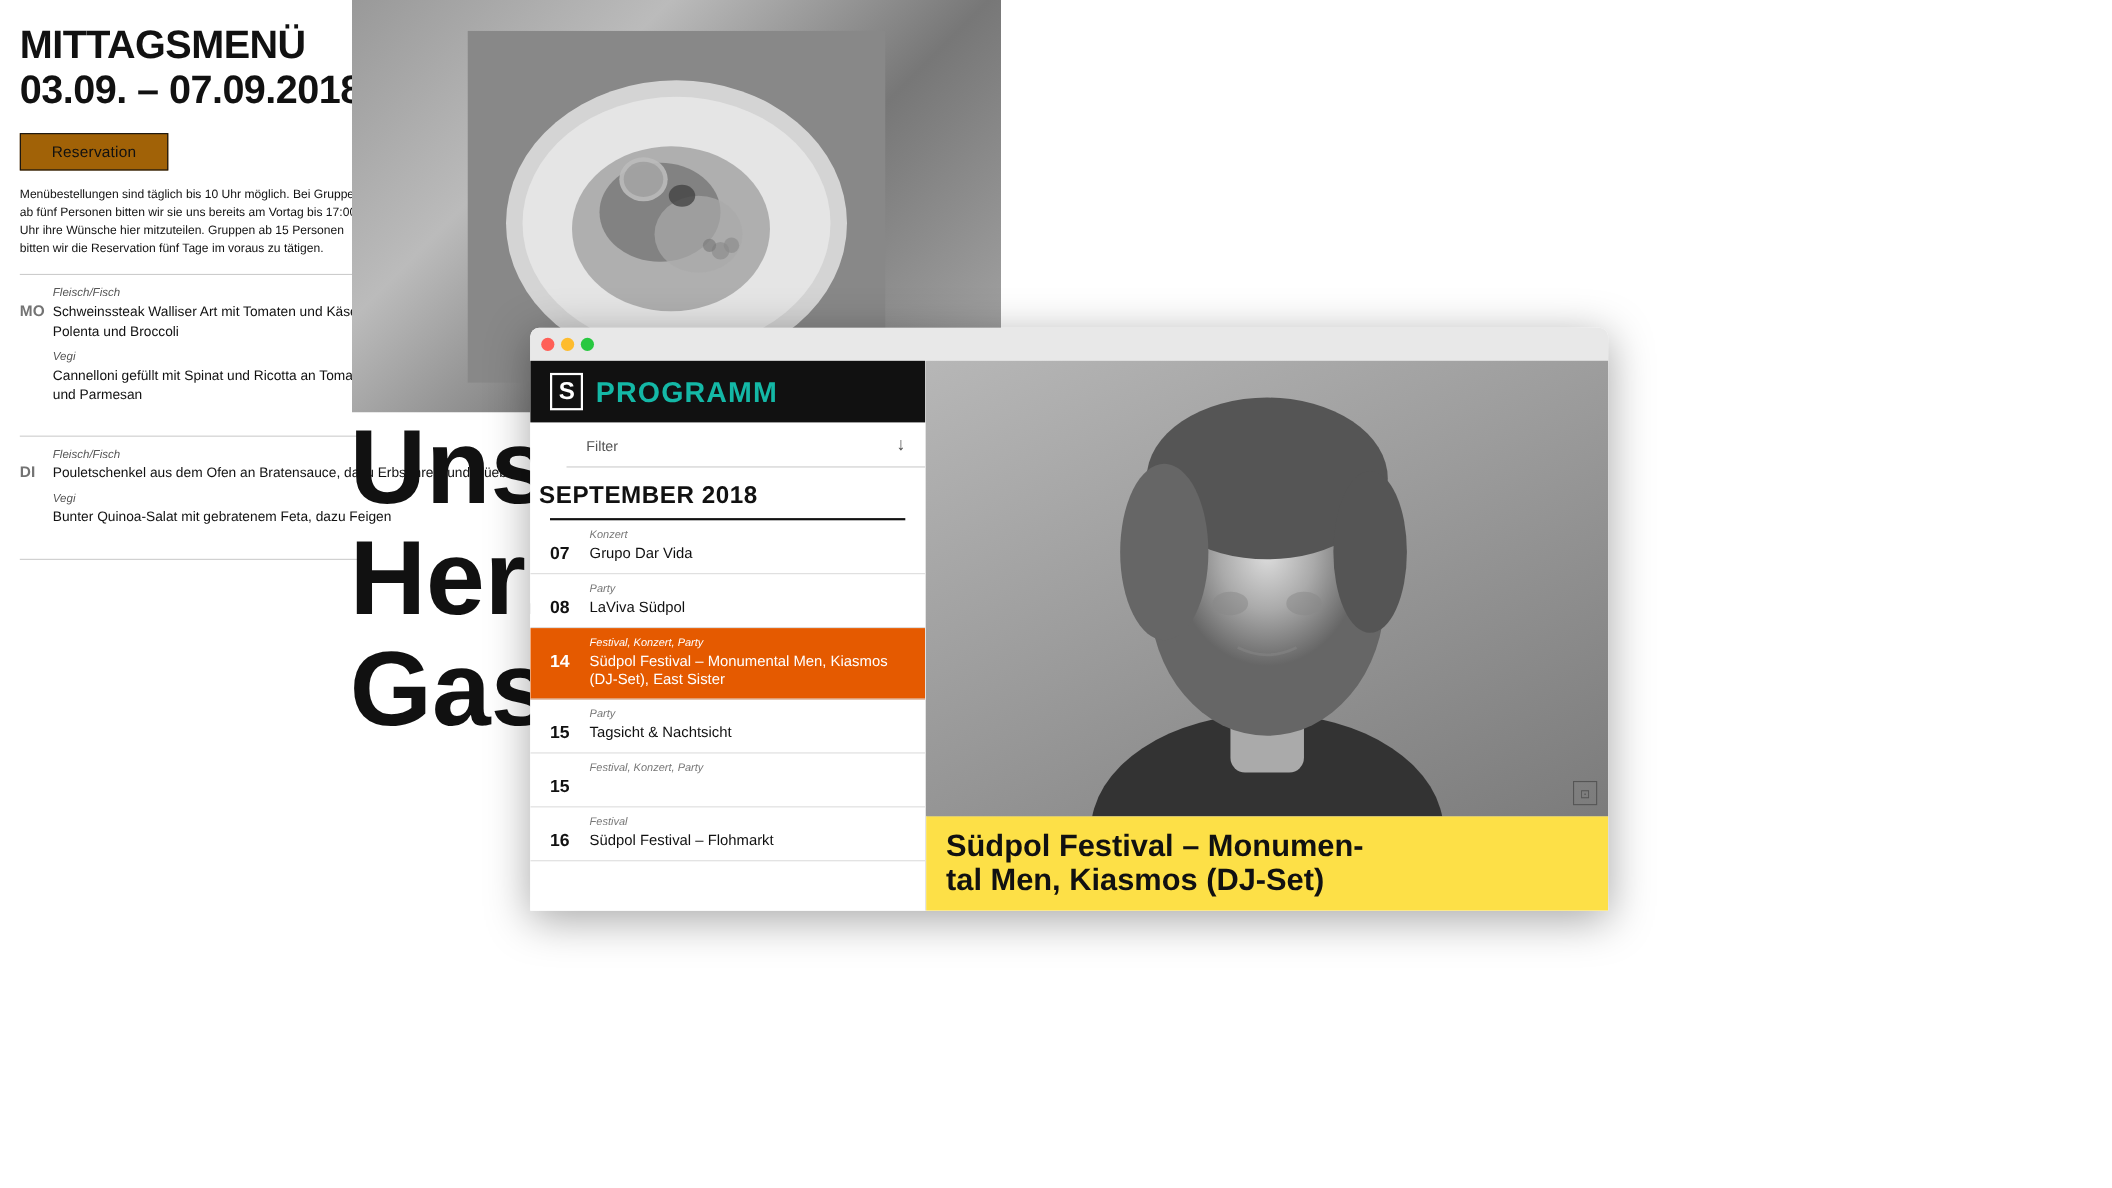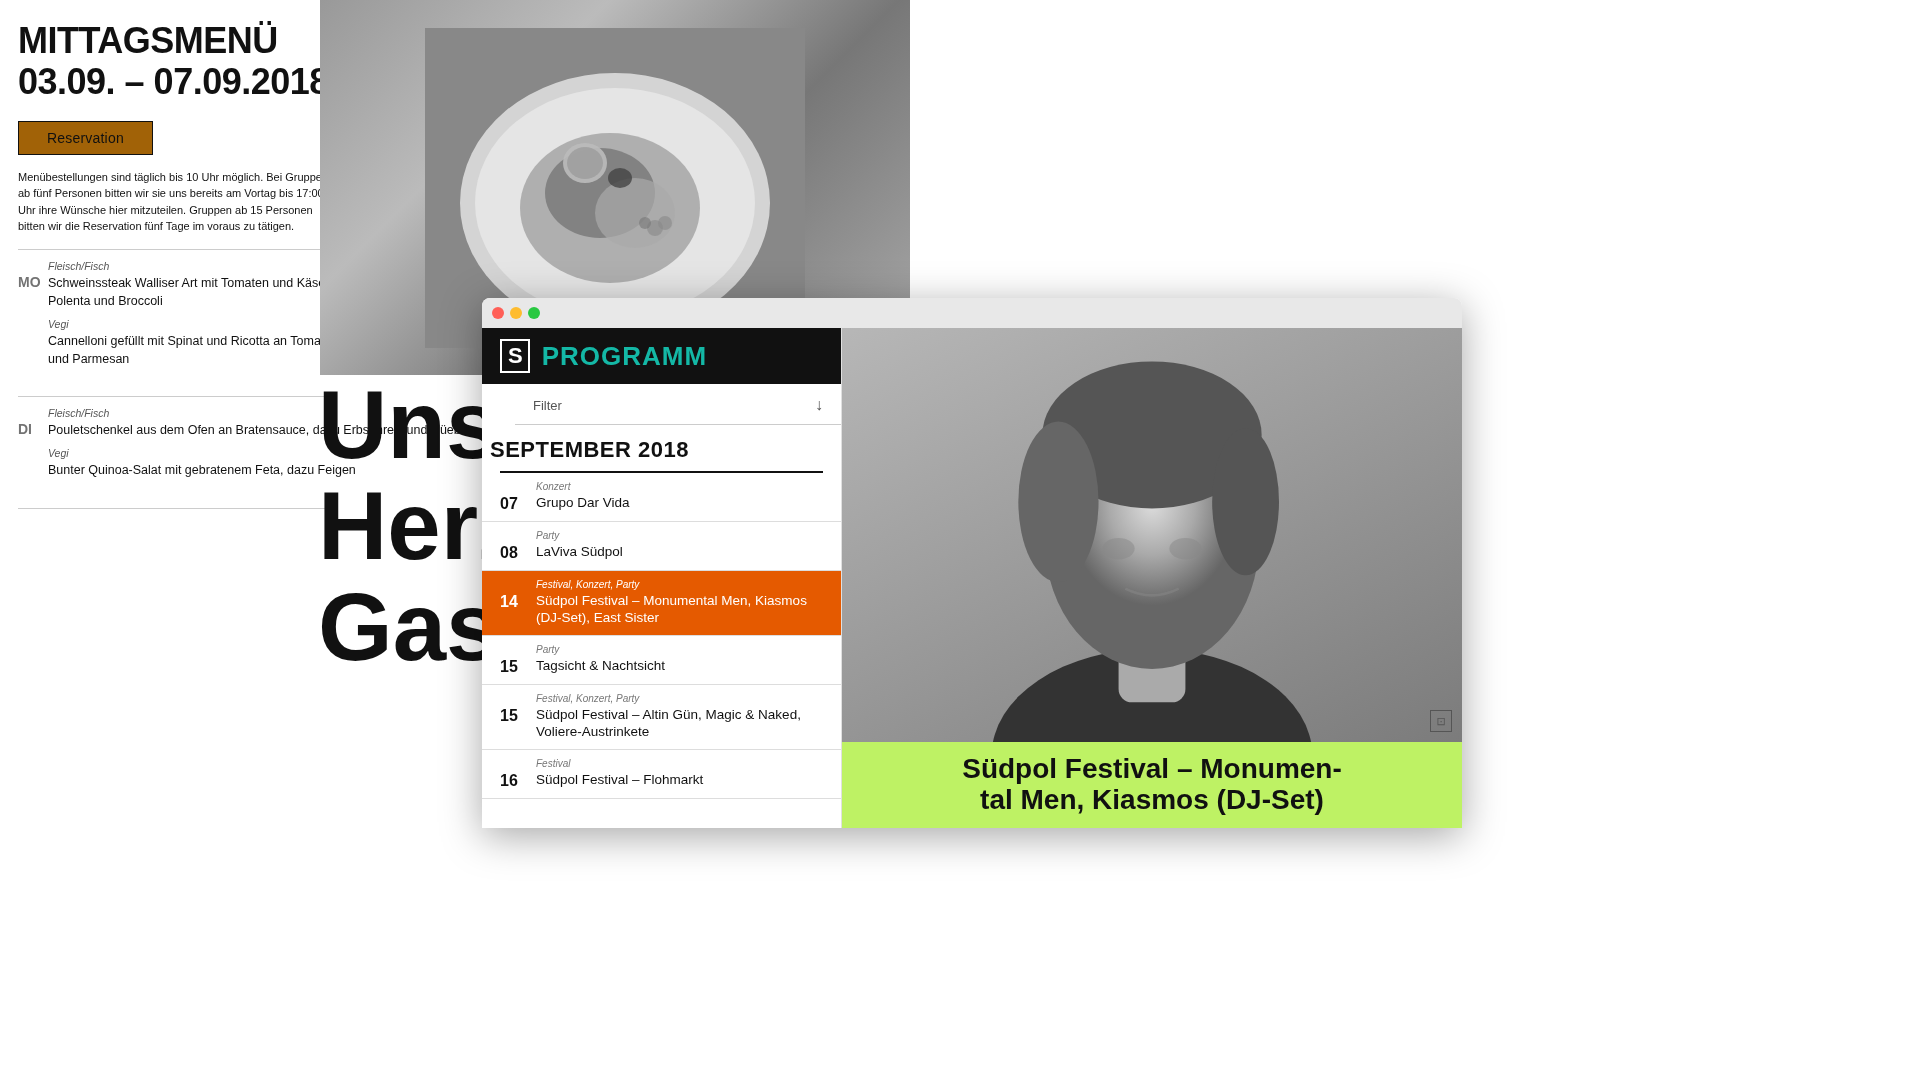--- a/index.html
+++ b/index.html
@@ -318,22 +318,21 @@
       font-size: 11px;
       color: #555;
     }
 
     .program-right-title {
       padding: 12px 18px;
       font-size: 28px;
       font-weight: 900;
       color: #111;
       line-height: 1.1;
-      background: #bef264;
-      text-align: center;
+      background: #fde047;
     }
   </style>
 </head>
 <body>
 
 <div class="left-panel">
   <div class="menu-title">
     <span>MITTAGSMENÜ</span><br>
     <span>03.09. – 07.09.2018</span>
   </div>
@@ -458,21 +457,20 @@
           <div class="item-details">
             <div class="item-category">Party</div>
             <div class="item-name">Tagsicht &amp; Nachtsicht</div>
           </div>
         </div>
 
         <div class="program-item">
           <div class="item-date">15</div>
           <div class="item-details">
             <div class="item-category">Festival, Konzert, Party</div>
-            <div class="item-name">Südpol Festival – Altin Gün, Magic &amp; Naked, Voliere-Austrinkete</div>
           </div>
         </div>
 
         <div class="program-item">
           <div class="item-date">16</div>
           <div class="item-details">
             <div class="item-category">Festival</div>
             <div class="item-name">Südpol Festival – Flohmarkt</div>
           </div>
         </div>

